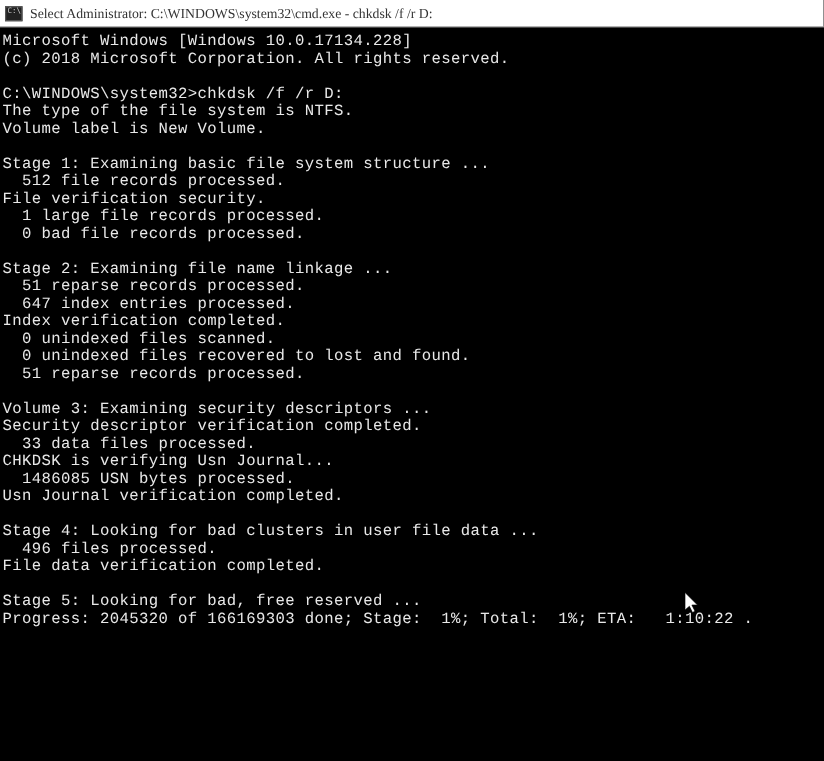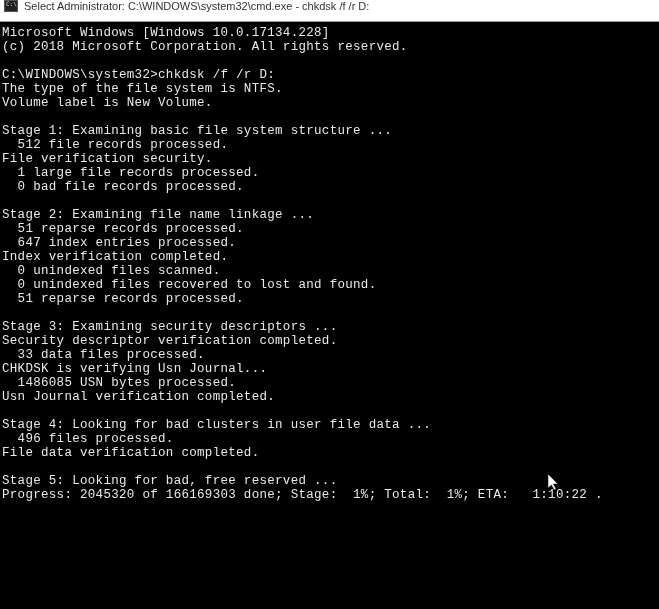--- a/index.html
+++ b/index.html
@@ -12,22 +12,23 @@
     height: 609px;
     background: #000;
     font-family: 'Consolas', 'Courier New', monospace;
     overflow: hidden;
   }
   .titlebar {
     height: 22px;
     background: #fff;
     border-bottom: 1px solid #999;
     display: flex;
+    align-items: center;
     padding: 0 4px;
-    font-family: Liberation Sans, sans-serif;
+    font-family: Liberation Serif, serif;
     font-size: 11px;
     color: #333;
   }
   .titlebar-icon {
     width: 14px;
     height: 12px;
     background: #222;
     border: 1px solid #555;
     margin-right: 6px;
     position: relative;
@@ -85,21 +86,21 @@
 <span>  0 bad file records processed.</span>
 <span></span>
 <span>Stage 2: Examining file name linkage ...</span>
 <span>  51 reparse records processed.</span>
 <span>  647 index entries processed.</span>
 <span>Index verification completed.</span>
 <span>  0 unindexed files scanned.</span>
 <span>  0 unindexed files recovered to lost and found.</span>
 <span>  51 reparse records processed.</span>
 <span></span>
-<span>Stage 3: Examining security descriptors ...</span>
+<span>Volume 3: Examining security descriptors ...</span>
 <span>Security descriptor verification completed.</span>
 <span>  33 data files processed.</span>
 <span>CHKDSK is verifying Usn Journal...</span>
 <span>  1486085 USN bytes processed.</span>
 <span>Usn Journal verification completed.</span>
 <span></span>
 <span>Stage 4: Looking for bad clusters in user file data ...</span>
 <span>  496 files processed.</span>
 <span>File data verification completed.</span>
 <span></span>

